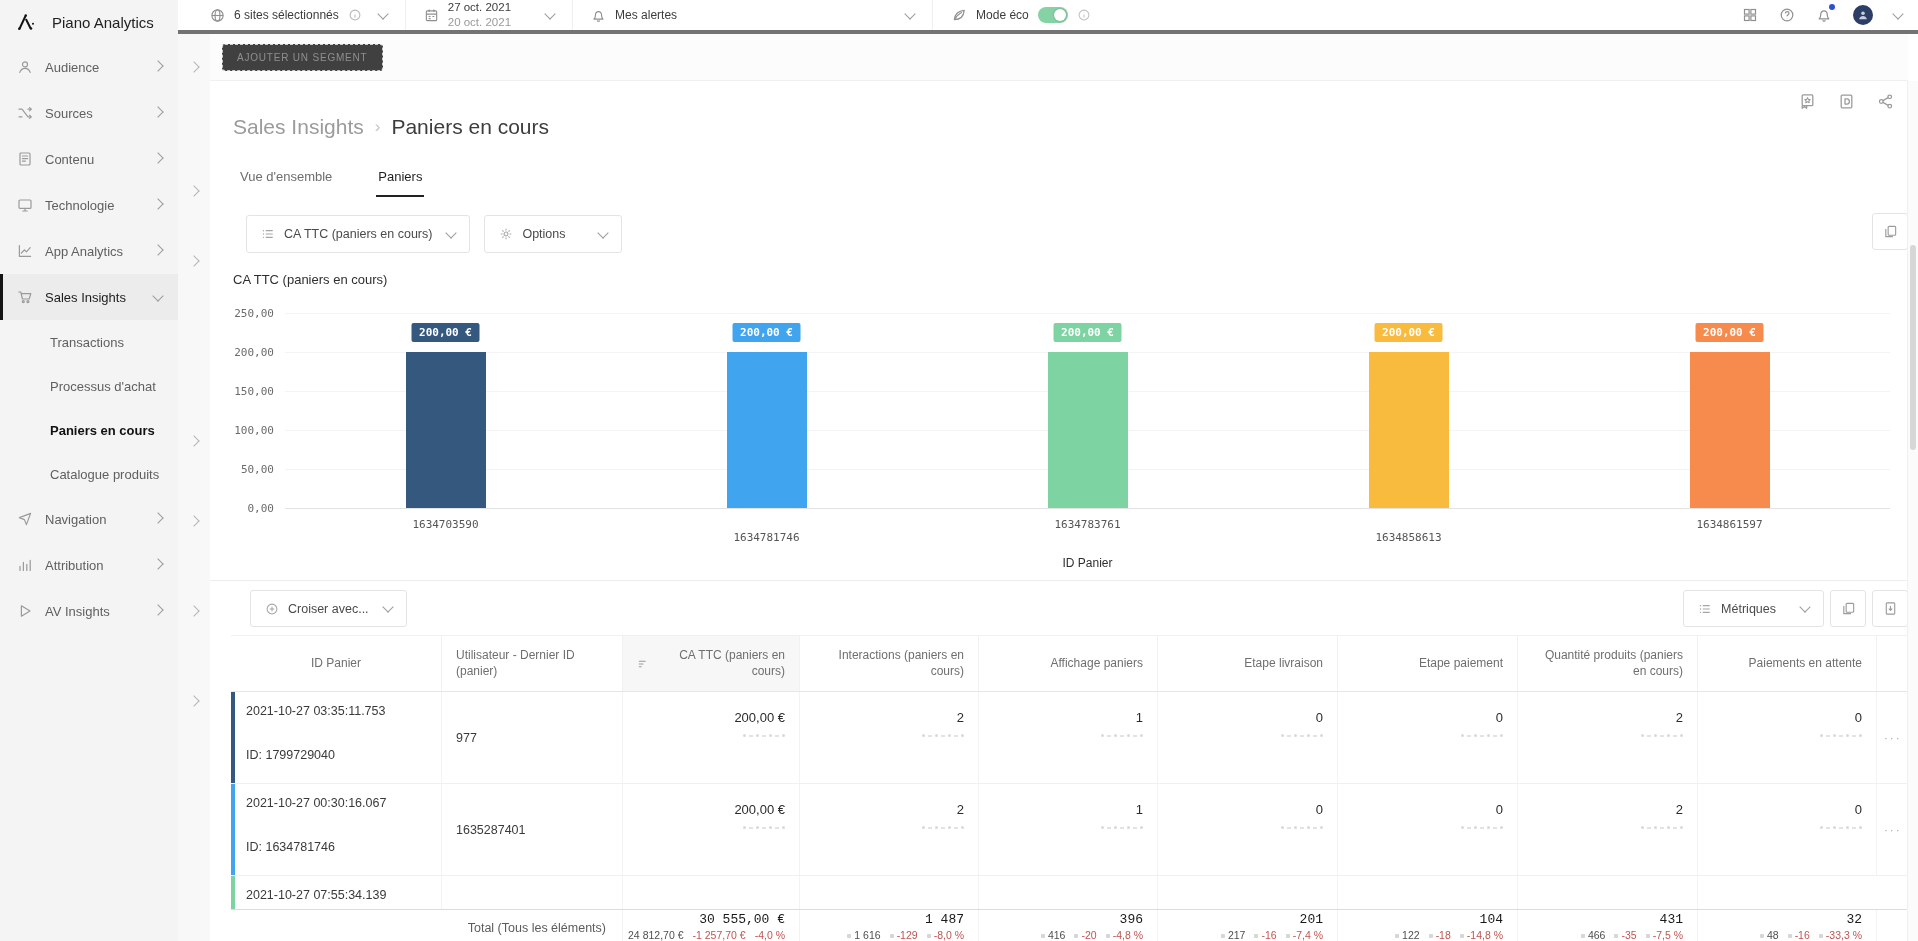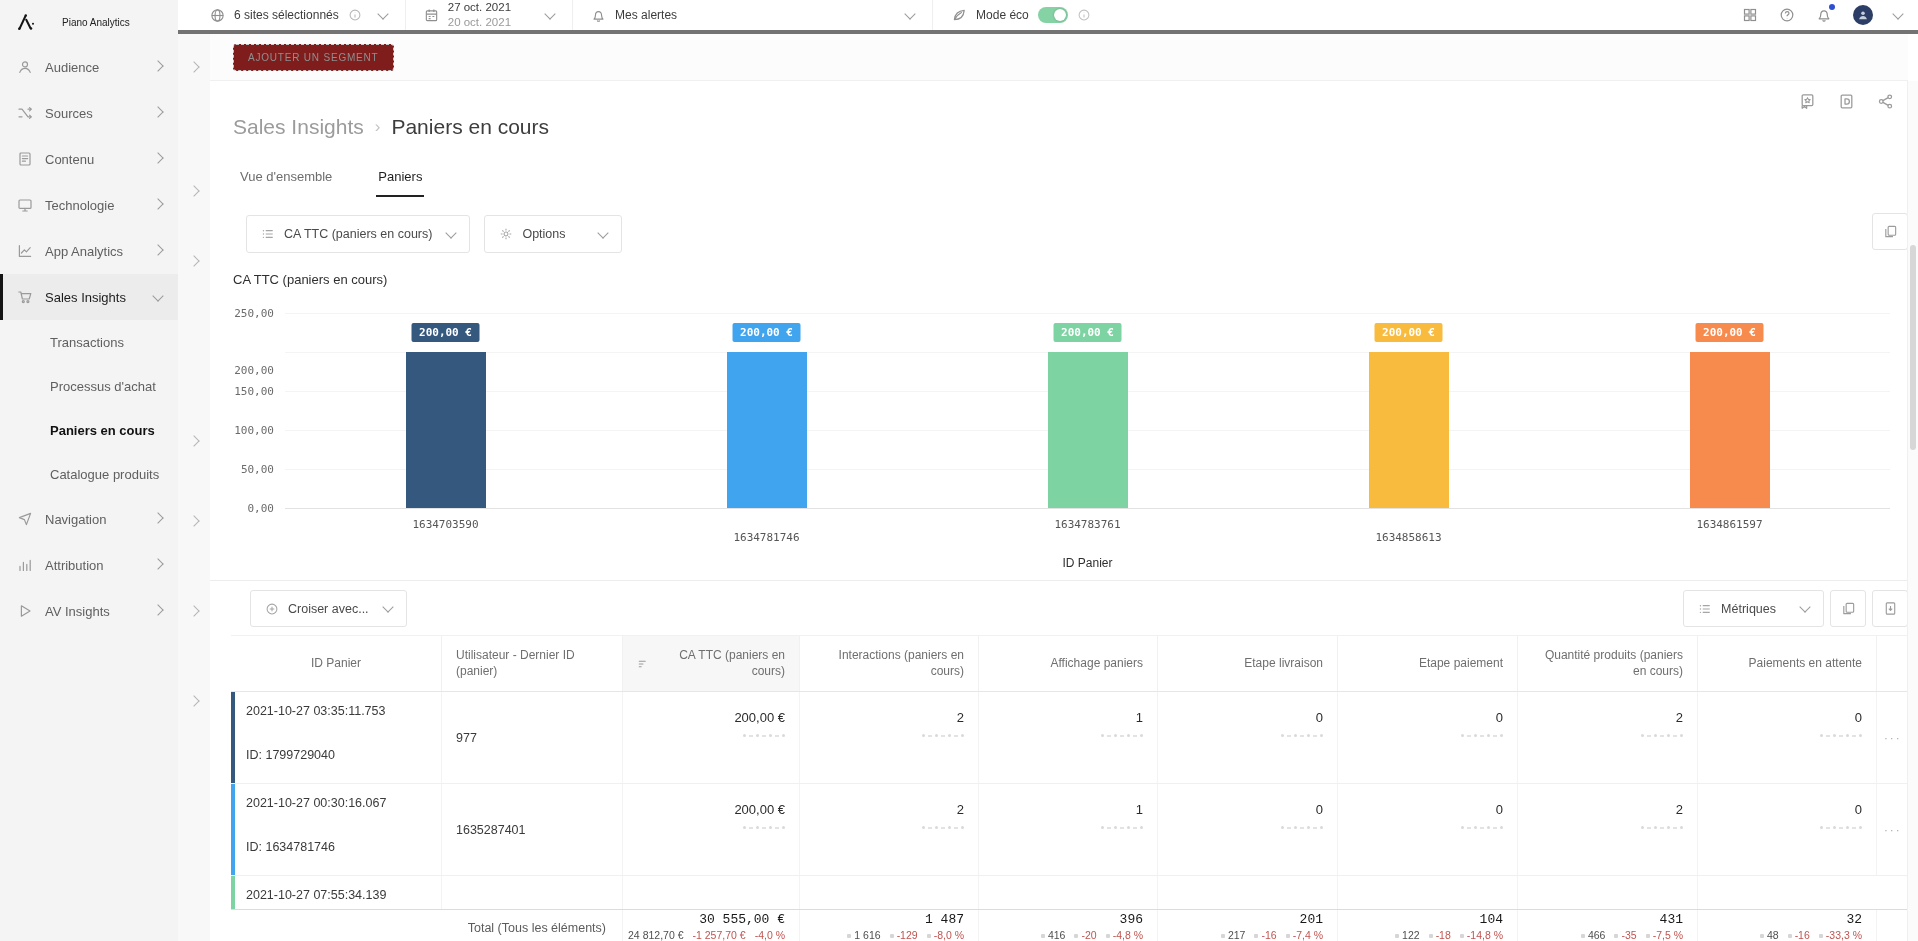--- a/index.html
+++ b/index.html
@@ -6,21 +6,21 @@
   body{font-family:"Liberation Sans",sans-serif;background:#fff;}
   #app{position:relative;width:1918px;height:941px;overflow:hidden;background:#fff;}
   .icon{display:inline-flex;align-items:center;justify-content:center;line-height:0;}
   .icon svg{display:block;}
   .chev{display:inline-block;width:7px;height:7px;border-right:1.4px solid #9b9b9b;border-bottom:1.4px solid #9b9b9b;transform:rotate(45deg);margin-top:-3px;}
   .chev.right{transform:rotate(-45deg);}
   .chev.rail-ch{border-color:#b5b5b5;}
 
   
   .sidebar{position:absolute;left:0;top:0;width:178px;height:941px;background:#f4f4f5;box-sizing:border-box;}
-  .brand{display:flex;align-items:center;gap:26px;padding:12px 0 12px 16px;font-size:10px;color:#222;}
+  .brand{display:flex;align-items:center;gap:16px;padding:12px 0 12px 16px;font-size:15px;color:#222;}
   .nav-item{position:relative;display:flex;align-items:center;gap:12px;height:46px;padding-left:17px;padding-right:16px;font-size:13px;color:#5f5f5f;cursor:pointer;}
   .nav-item .nav-label{flex:1;}
   .nav-item.active{background:#ececec;color:#1c1c1c;}
   .nav-item.active::before{content:"";position:absolute;left:0;top:0;bottom:0;width:3px;background:#141414;}
   .nav-sub{height:44px;display:flex;align-items:center;padding-left:50px;font-size:13px;color:#5f5f5f;cursor:pointer;}
   .nav-sub.active{color:#111;font-weight:bold;}
 
   
   .rail{position:absolute;left:178px;top:34px;width:32px;bottom:0;background:#f8f8f8;border-right:1px solid #f1f1f1;}
   .rail .chev{position:absolute;left:12px;}
@@ -36,21 +36,21 @@
   .dates .d2{color:#9a9a9a;}
   .toggle{width:30px;height:16px;border-radius:9px;background:#85d2a4;position:relative;cursor:pointer;}
   .toggle::after{content:"";position:absolute;right:2px;top:2px;width:12px;height:12px;border-radius:50%;background:#fff;box-shadow:0 0 2px rgba(0,0,0,.3);}
   .tb-right{margin-left:auto;display:flex;align-items:center;gap:21px;padding-right:16px;}
   .bell-wrap{position:relative;}
   .bell-dot{position:absolute;top:-3px;right:-3px;width:6px;height:6px;border-radius:50%;background:#2d50d3;}
   .avatar{width:20px;height:20px;border-radius:50%;background:#2c3e66;display:flex;align-items:center;justify-content:center;}
 
   
   .segmentbar{position:absolute;left:210px;top:34px;right:10px;height:47px;background:#fcfcfc;border-bottom:1px solid #f0f0f0;box-sizing:border-box;}
-  .segment-btn{position:absolute;left:23px;top:10px;padding:7px 14px;border:1px dashed #cdcdcd;border-radius:3px;background:#7f1d1d;font-family:"Liberation Sans",sans-serif;font-size:10px;letter-spacing:.8px;color:#8f8f8f;cursor:pointer;}
+  .segment-btn{position:absolute;left:12px;top:10px;padding:7px 14px;border:1px dashed #cdcdcd;border-radius:3px;background:#404040;font-family:"Liberation Sans",sans-serif;font-size:10px;letter-spacing:.8px;color:#8f8f8f;cursor:pointer;}
 
   
   .content{position:absolute;left:210px;top:81px;right:10px;bottom:0;background:#fff;overflow:hidden;}
   .content-actions{position:absolute;top:12px;right:14px;display:flex;gap:22px;}
   .breadcrumb{position:absolute;top:34px;left:23px;font-size:21px;color:#9b9b9b;display:flex;align-items:center;}
   .crumb-sep{font-size:17px;color:#c4c4c4;margin:0 11px;}
   .crumb-current{color:#3d3d3d;}
   .tabs{position:absolute;top:88px;left:30px;display:flex;gap:46px;font-size:13px;color:#6d6d6d;}
   .tab{position:relative;cursor:pointer;padding-bottom:4px;}
   .tab.active{color:#1f1f1f;}
@@ -399,21 +399,21 @@
           <rect x="5.5" y="2.5" width="8" height="9.5" rx="1"></rect>
           <path d="M3 5.2v8.3h7.6"></path>
         </svg>
     </span>
 
     <div class="chart-title">CA TTC (paniers en cours)</div>
     <div id="chart">
         <div class="gridline" style="top: 0px;"></div>
         <div class="tick" style="top: -6px;">250,00</div>
         <div class="gridline" style="top: 39px;"></div>
-        <div class="tick" style="top: 51px;">200,00</div>
+        <div class="tick" style="top: 33px;">200,00</div>
         <div class="gridline" style="top: 78px;"></div>
         <div class="tick" style="top: 72px;">150,00</div>
         <div class="gridline" style="top: 117px;"></div>
         <div class="tick" style="top: 111px;">100,00</div>
         <div class="gridline" style="top: 156px;"></div>
         <div class="tick" style="top: 150px;">50,00</div>
         <div class="gridline zero" style="top: 195px;"></div>
         <div class="tick" style="top: 189px;">0,00</div>
         <div class="bar" style="left: 195.5px; top: 39px; height: 156px; background: rgb(53, 88, 127);"></div>
         <div class="badge" style="left: 235.5px; top: 10px; background: rgb(53, 88, 127);">200,00 €</div>

